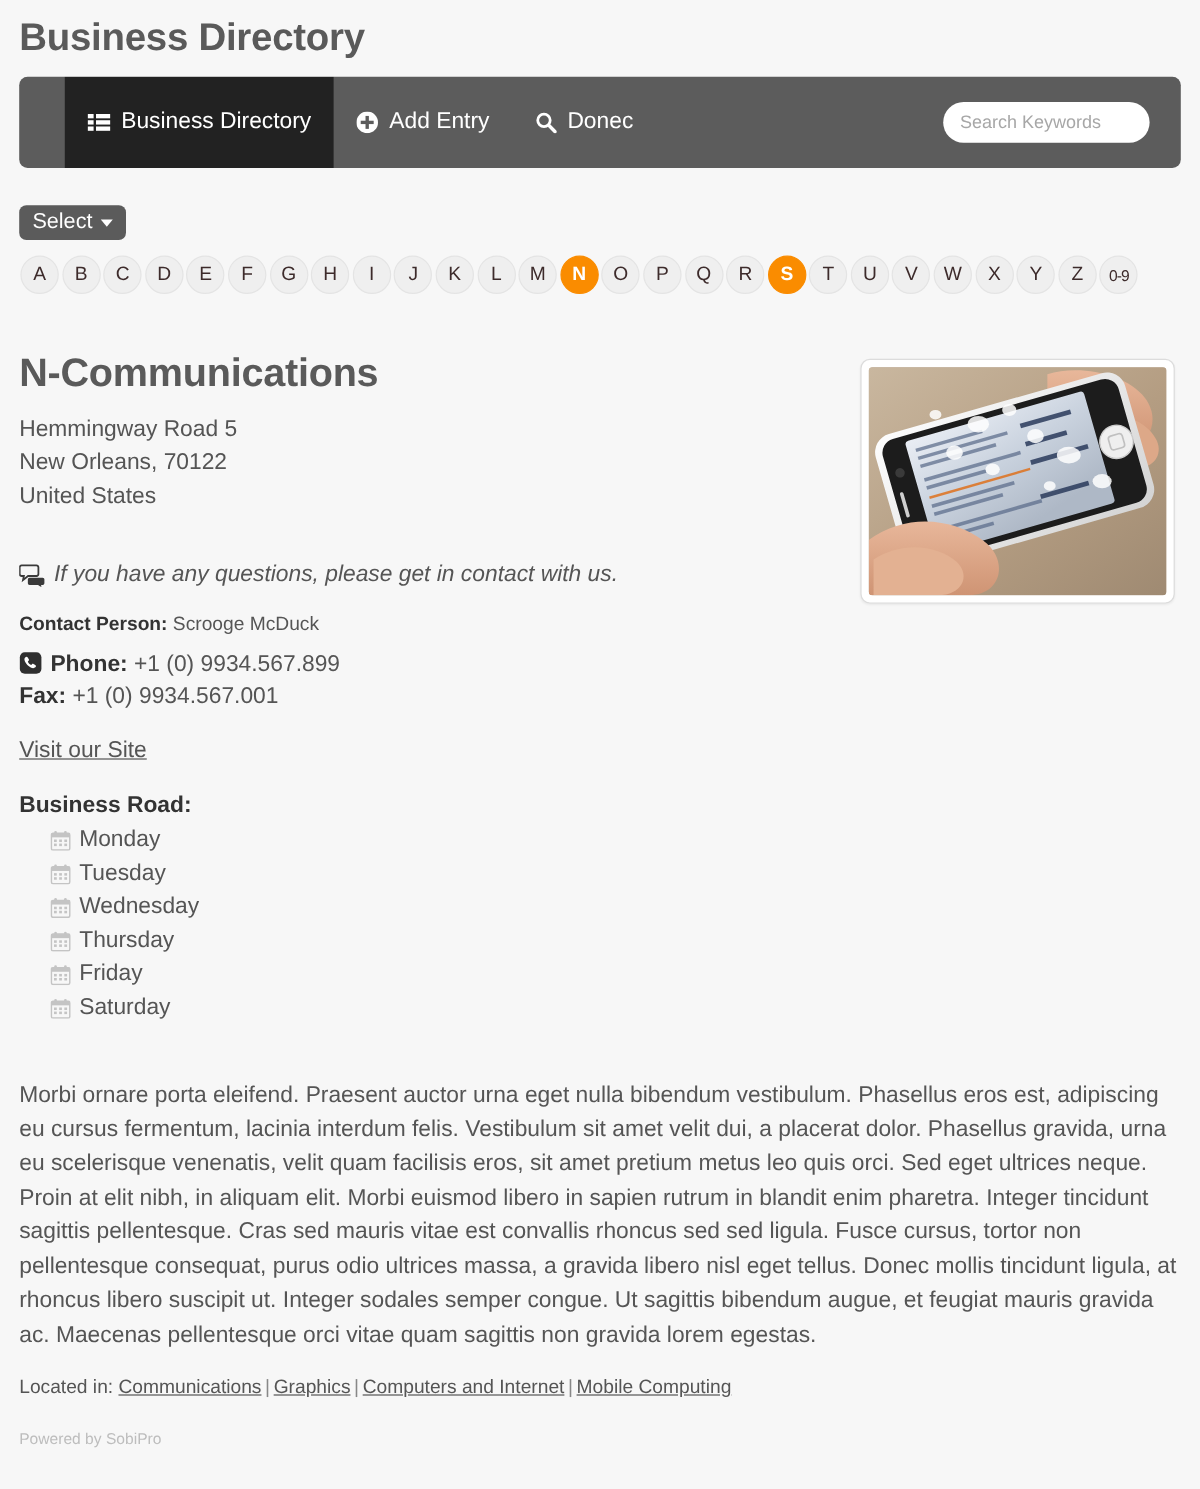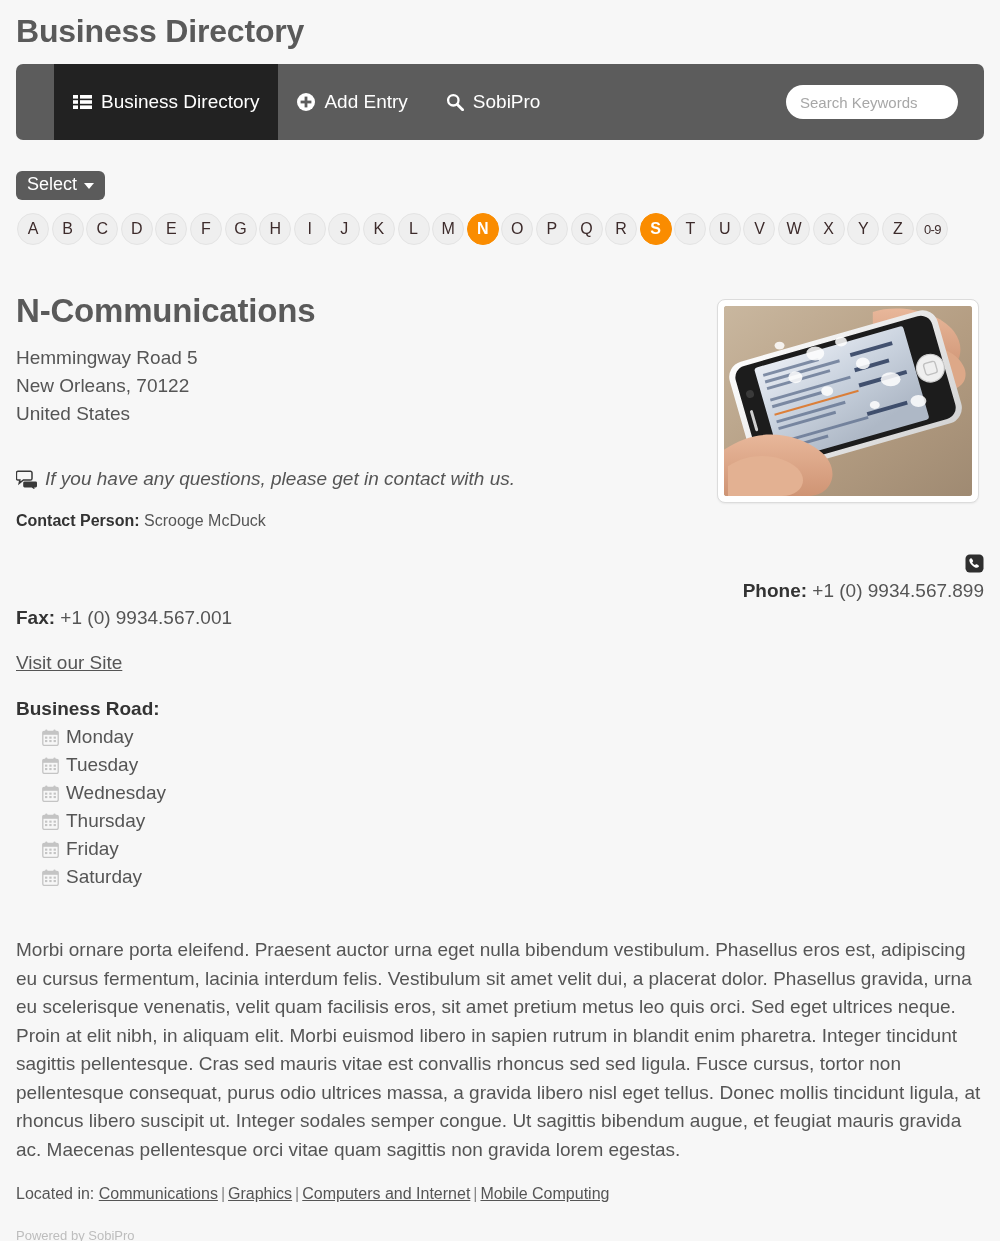--- a/index.html
+++ b/index.html
@@ -158,22 +158,22 @@
     display: flex; align-items: center; gap: 7px;
     font-style: italic;
     font-size: 19px;
     margin-top: 40px;
     color: #555;
   }
   .contact-person { font-size: 16px; margin-top: 22px; color: #555; }
   .contact-person b { color: #333; }
 
   .phone-line {
-    display: flex; align-items: flex-end; gap: 7px;
-    font-size: 19px; margin-top: 24px; color: #555; flex-direction: column;
+    display: flex; align-items: flex-start; gap: 7px;
+    font-size: 19px; margin-top: 13px; color: #555;
   }
   .phone-line b, .fax-line b { color: #333; }
   .fax-line { font-size: 19px; margin-top: 5px; color: #555; }
 
   .visit {
     display: inline-block;
     margin-top: 23px;
     font-size: 19px;
     color: #555;
     text-decoration: underline;
@@ -250,21 +250,21 @@
         <span>Add Entry</span>
       </a>
 
       <a class="nav-item">
         <span class="nav-icon">
           <svg width="18" height="18" viewBox="0 0 18 18">
             <circle cx="7.3" cy="7.3" r="5.2" fill="none" stroke="#fff" stroke-width="2.3"></circle>
             <line x1="11.3" y1="11.4" x2="16.6" y2="16.8" stroke="#fff" stroke-width="2.8" stroke-linecap="round"></line>
           </svg>
         </span>
-        <span>SobiPro</span>
+        <span>Donec</span>
       </a>
 
     </div>
     <div class="nav-spacer"></div>
     <div class="search-wrap">
       <input class="search-input" type="text" placeholder="Search Keywords" style="">
     </div>
   </div>
 
   <div class="select-row">

